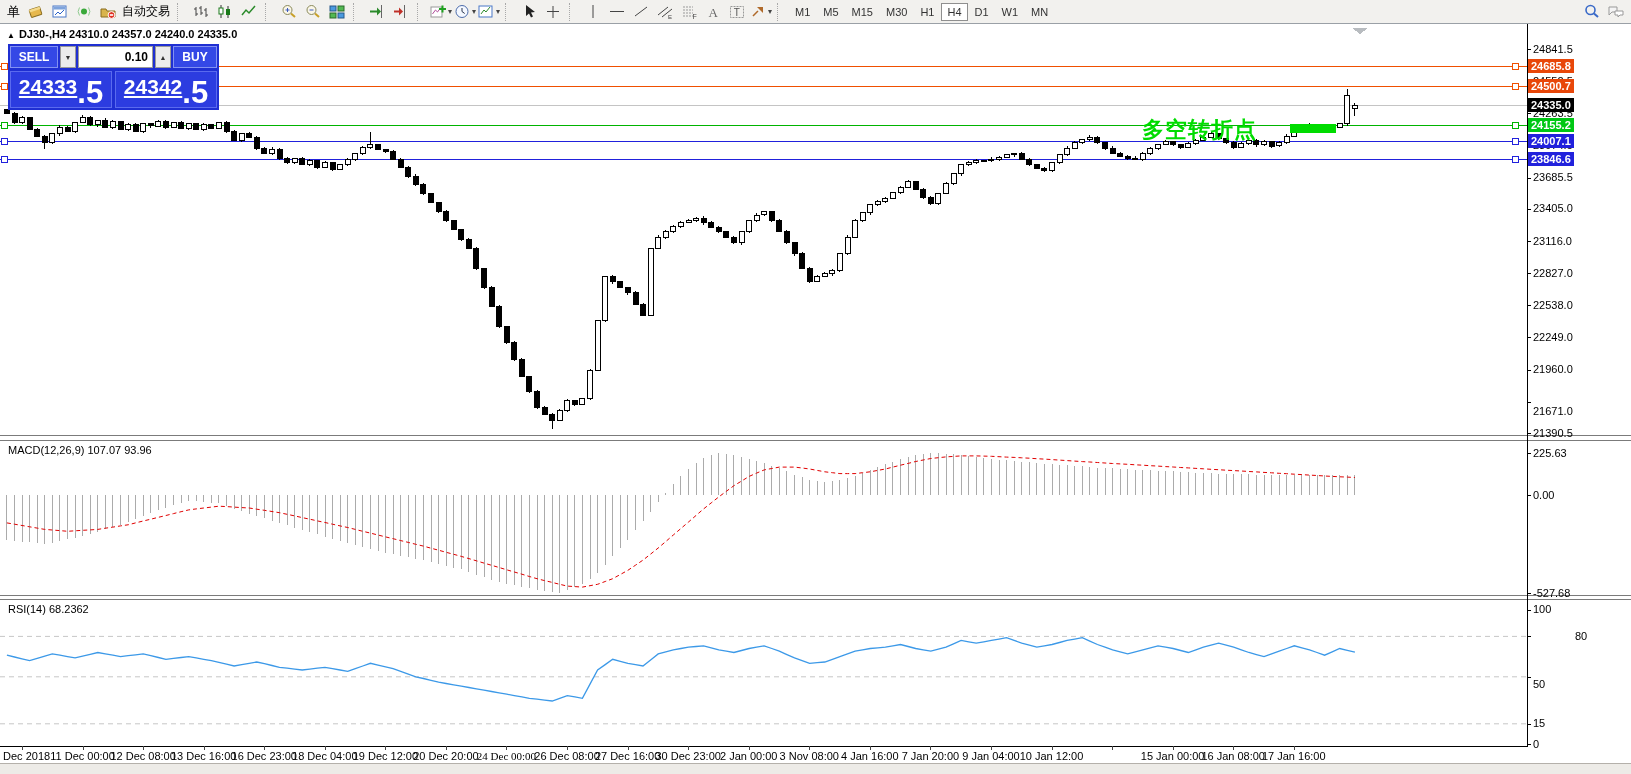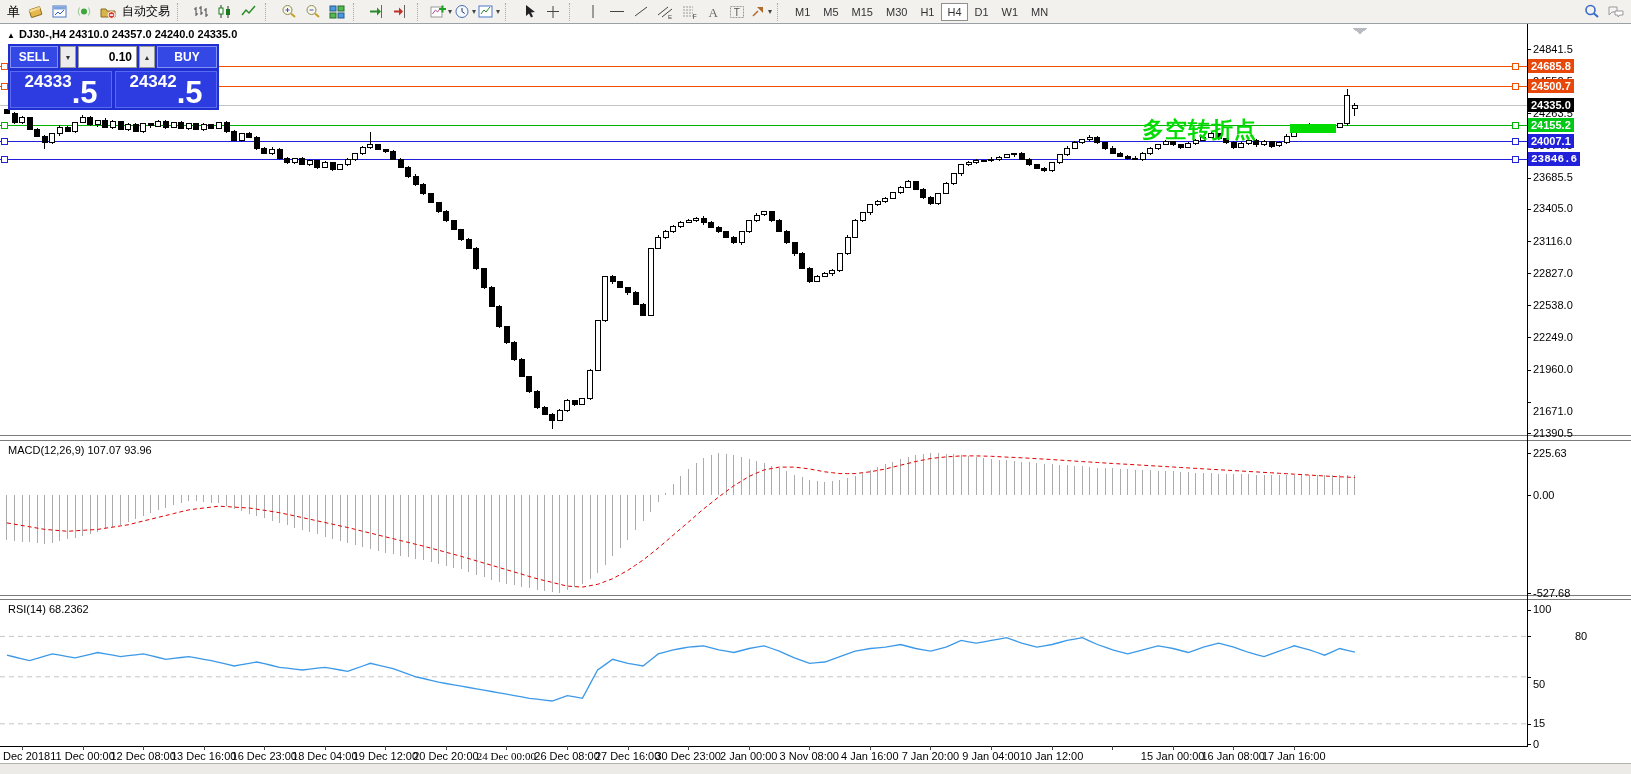--- a/index.html
+++ b/index.html
@@ -21,21 +21,21 @@
   .qrow1{display:flex;gap:2px;height:22px;}
   .qbtn{background:#3448e6;border:1px solid #8291f2;color:#fff;font-size:12px;font-weight:bold;
         display:flex;align-items:center;justify-content:center;box-sizing:border-box;}
   .spin{width:16px;background:#ececec;border:1px solid #9a9a9a;color:#333;font-size:7px;
         display:flex;align-items:center;justify-content:center;box-sizing:border-box;}
   #volume-input{flex:1;width:50px;text-align:right;font-size:12px;font-weight:bold;border:1px solid #9a9a9a;
         padding:0 4px;font-family:"Liberation Sans",sans-serif;box-sizing:border-box;}
   .qrow2{display:flex;gap:3px;margin-top:3px;height:37px;}
   .qprice{flex:1;background:#2c3ce0;border:1px solid #5a6aee;color:#fff;display:flex;align-items:flex-end;
           justify-content:center;padding-bottom:2px;box-sizing:border-box;}
-  .qmain{font-size:17px;font-weight:bold;line-height:1;margin-bottom:15px;}
+  .qmain{font-size:21px;font-weight:bold;line-height:1;margin-bottom:8px;text-decoration:underline;}
   .qpips{font-size:31px;font-weight:bold;line-height:0.82;}
   
   #symbol-info{position:absolute;left:7px;top:28px;z-index:7;font-size:11px;font-weight:bold;color:#000;}
   #symbol-info .tri{font-size:8px;margin-right:4px;}
   .pane-label{position:absolute;left:8px;z-index:5;font-size:11px;color:#000;}
   svg.pane{position:absolute;left:0;background:transparent;}
   .sep{position:absolute;left:0;width:1631px;background:#fff;border-top:1px solid #7b7b7b;border-bottom:1px solid #7b7b7b;box-sizing:border-box;}
   #axis-vline{position:absolute;left:1527px;top:24px;width:1px;height:722px;background:#000;}
   #plot-bottom{position:absolute;left:0;top:746px;width:1528px;height:1px;background:#000;}
   .axlabel{position:absolute;left:1533px;font-size:11px;color:#000;white-space:nowrap;}
@@ -855,21 +855,21 @@
       <div class="axlabel" style="top: 678px;">50</div>
       <div class="axtick" style="top: 676.75px;"></div>
       <div class="axlabel" style="top: 717.325px;">15</div>
       <div class="axtick" style="top: 723.825px;"></div>
       <div class="axlabel" style="top: 737.5px;">0</div>
       <div class="axtick" style="top: 744px;"></div>
       <div class="badge" style="background: rgb(232, 71, 10); top: 58.8251px; text-align: right;">24685.8</div>
       <div class="badge" style="background: rgb(232, 71, 10); top: 79.4215px;">24500.7</div>
       <div class="badge" style="background: rgb(0, 200, 20); top: 117.866px;">24155.2</div>
       <div class="badge" style="background: rgb(33, 33, 220); top: 134.345px;">24007.1</div>
-      <div class="badge" style="background: rgb(33, 33, 220); top: 152.205px; font-family: Liberation Mono, monospace;">23846.6</div>
+      <div class="badge" style="background: rgb(33, 33, 220); top: 152.205px;">23846.6</div>
       <div class="badge" style="background: rgb(0, 0, 0); top: 97.8593px;">24335.0</div>
     </div>
   <div id="date-axis">
       <div class="dtick" style="left: 22px;"></div>
       <div class="dlabel" style="left: 22px;">7 Dec 2018</div>
       <div class="dtick" style="left: 82.56px;"></div>
       <div class="dlabel" style="left: 82.56px;">11 Dec 00:00</div>
       <div class="dtick" style="left: 143.12px;"></div>
       <div class="dlabel" style="left: 143.12px;">12 Dec 08:00</div>
       <div class="dtick" style="left: 203.68px;"></div>
@@ -915,21 +915,21 @@
   <div id="symbol-info">
     <span class="tri">▲</span><span>DJ30-,H4  24310.0 24357.0 24240.0 24335.0</span>
   </div>
 
   <div id="quick-panel">
     <div class="qrow1">
       <div class="qbtn" style="width:48px">SELL</div>
       <div class="spin">▼</div>
       <input id="volume-input" readonly="" value="0.10" style="">
       <div class="spin">▲</div>
-      <div class="qbtn" style="width:60px">BUY</div>
+      <div class="qbtn" style="width:44px">BUY</div>
     </div>
     <div class="qrow2">
       <div class="qprice">
         <span class="qmain">24333</span>
           <span class="qpips">.5</span>
       </div>
       <div class="qprice">
         <span class="qmain">24342</span>
           <span class="qpips">.5</span>
       </div>

